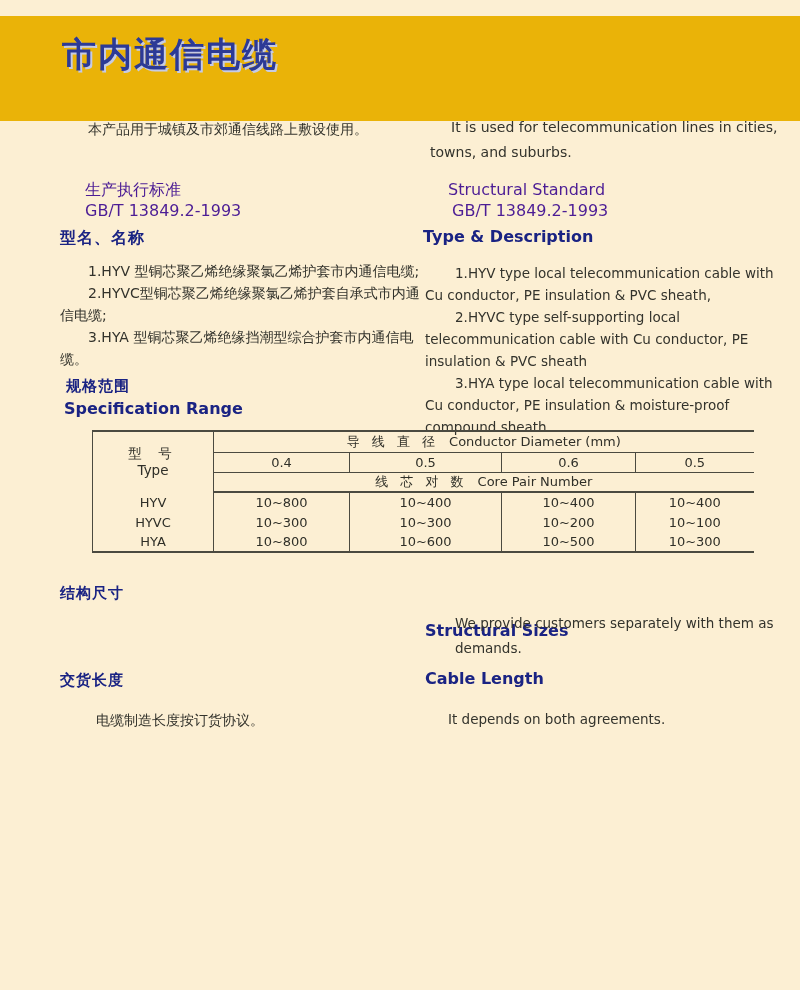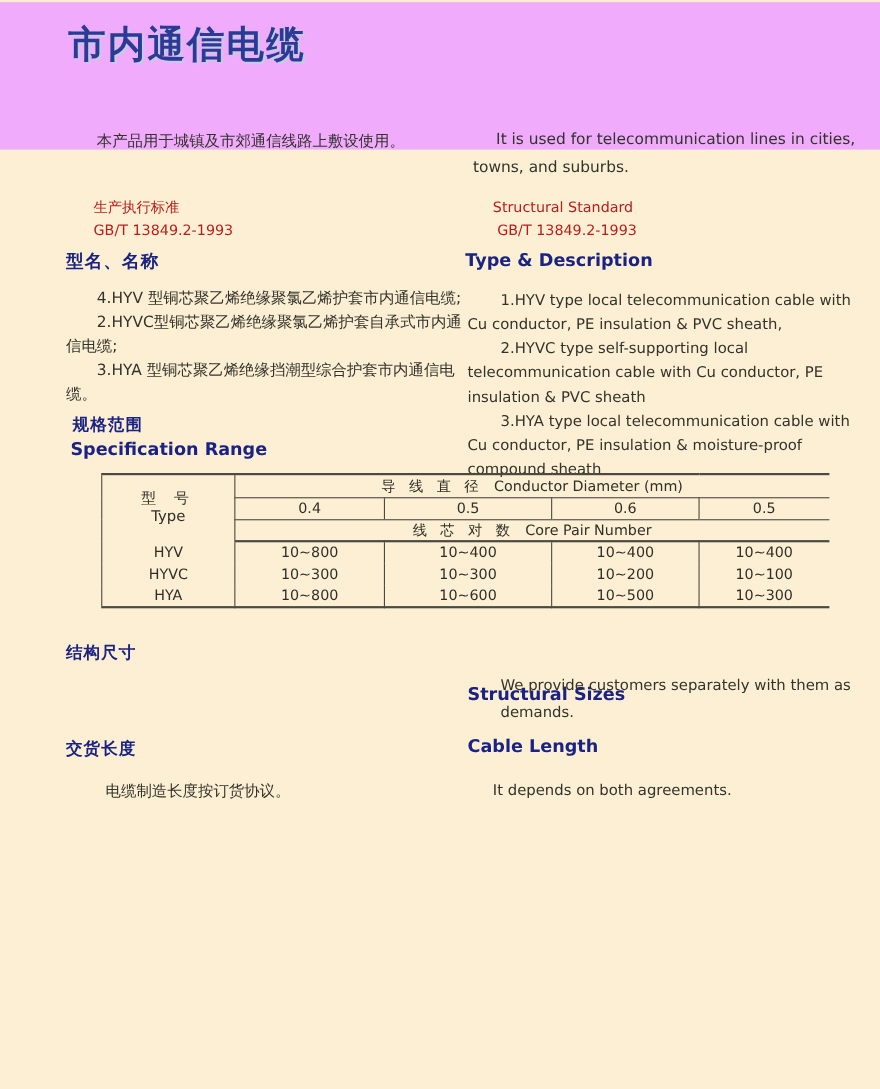--- a/index.html
+++ b/index.html
@@ -4,40 +4,40 @@
 <style>
   * { margin:0; padding:0; box-sizing:border-box; }
   html,body { background:#e9e9e9; }
   #page {
     position:relative; width:800px; height:990px; margin:0 auto;
     background:#fcefd3; overflow:hidden;
     font-family:"DejaVu Sans", sans-serif; color:#33332c;
   }
   
   .header-band {
-    position:absolute; top:2px; left:0; width:800px; height:134px;
-    background:#f0abfc;
+    position:absolute; top:16px; left:0; width:800px; height:105px;
+    background:#eab308;
   }
   .title-zh {
     position:absolute; top:16px; left:62px;
     font-size:34px; font-weight:bold; color:#2c3a96; letter-spacing:2px;
     text-shadow:2px 2px 0 #c6cbe4;
     white-space:nowrap;
   }
   .title-en {
     position:absolute; top:63px; left:62px;
     font-size:28px; font-weight:bold; font-style:italic; color:#2c3a96;
     text-shadow:2px 2px 0 #c6cbe4;
     white-space:nowrap;
   }
   
   .abs { position:absolute; }
   .body-text { font-size:14px; color:#33332c; line-height:25px; }
   .indent-2em { text-indent:2em; }
-  .orange { color:#b91c1c; font-size:13px; line-height:21px; }
+  .orange { color:#4c1d95; font-size:16px; line-height:21px; }
   .navy-h-zh { font-size:15px; font-weight:bold; color:#1a2383; letter-spacing:1px; white-space:nowrap; }
   .navy-h-en { font-size:16px; font-weight:bold; color:#1a2383; white-space:nowrap; }
   .list p { font-size:14px; line-height:22px; margin:0; text-indent:2em; color:#33332c; }
   .list-en p { font-size:13.5px; line-height:22px; margin:0; text-indent:30px; color:#33332c; }
   
   table.spec {
     border-collapse:collapse; table-layout:fixed; width:661px;
     border-top:2px solid #4b4a40;
     border-bottom:2px solid #4b4a40;
     border-left:1px solid #4b4a40;
@@ -73,21 +73,21 @@
   </div>
   <div class="abs orange" style="top:179px; left:448px;">
     <div>Structural Standard</div>
     <div style="margin-left:4px;">GB/T 13849.2-1993</div>
   </div>
 
   <div class="abs navy-h-zh" style="top:228px; left:60px; font-size:16px;">型名、名称</div>
   <div class="abs navy-h-en" style="top:227px; left:423px;">Type &amp; Description</div>
 
   <div class="abs list" style="top:260px; left:60px; width:372px;">
-    <p>4.HYV 型铜芯聚乙烯绝缘聚氯乙烯护套市内通信电缆;</p>
+    <p>1.HYV 型铜芯聚乙烯绝缘聚氯乙烯护套市内通信电缆;</p>
     <p>2.HYVC型铜芯聚乙烯绝缘聚氯乙烯护套自承式市内通信电缆;</p>
     <p>3.HYA 型铜芯聚乙烯绝缘挡潮型综合护套市内通信电缆。</p>
   </div>
   <div class="abs list-en" style="top:262px; left:425px; width:364px;">
     <p>1.HYV type local telecommunication cable with Cu conductor, PE insulation &amp; PVC sheath,</p>
     <p>2.HYVC type self-supporting local telecommunication cable with Cu conductor, PE insulation &amp; PVC sheath</p>
     <p>3.HYA type local telecommunication cable with Cu conductor, PE insulation &amp; moisture-proof compound sheath</p>
   </div>
 
   <div class="abs navy-h-zh" style="top:377px; left:66px;">规格范围</div>

